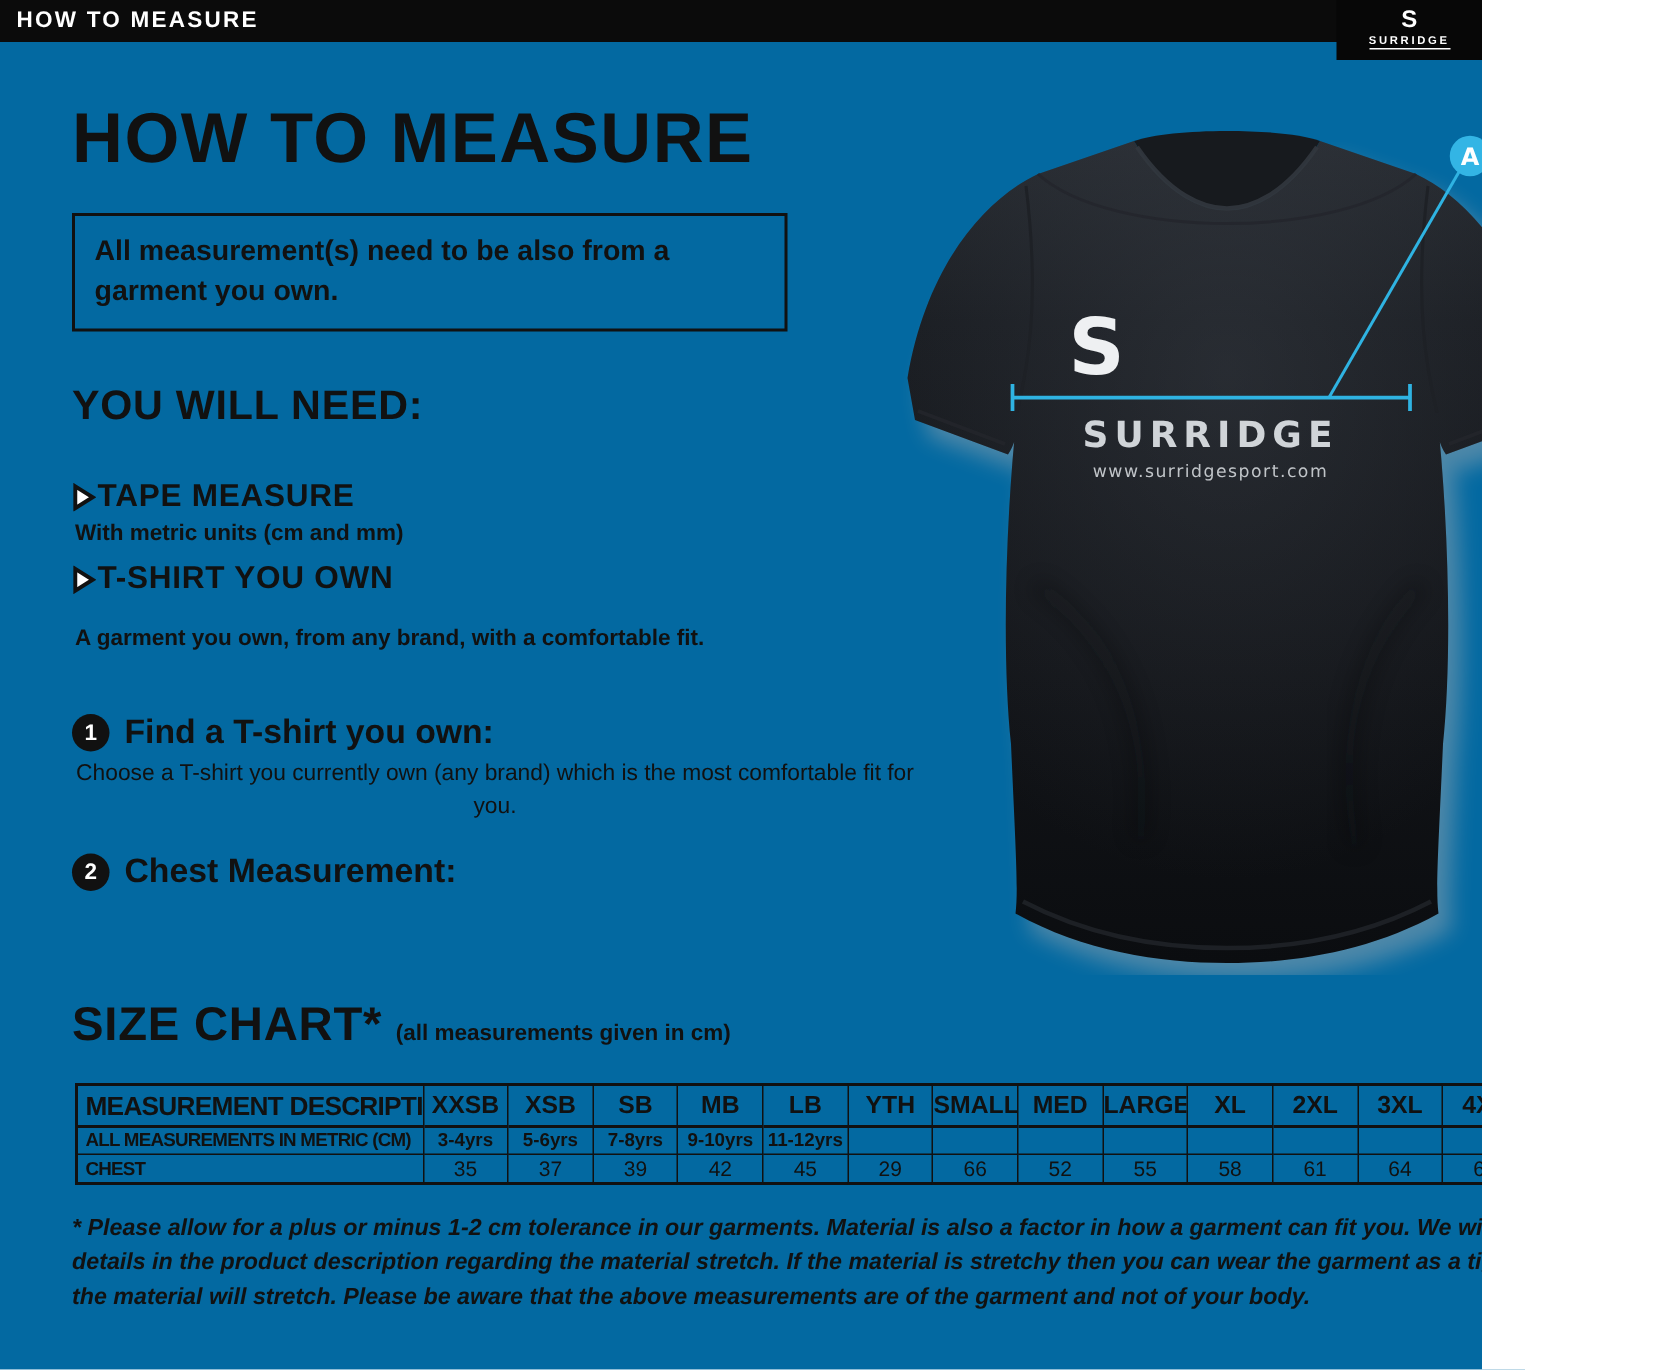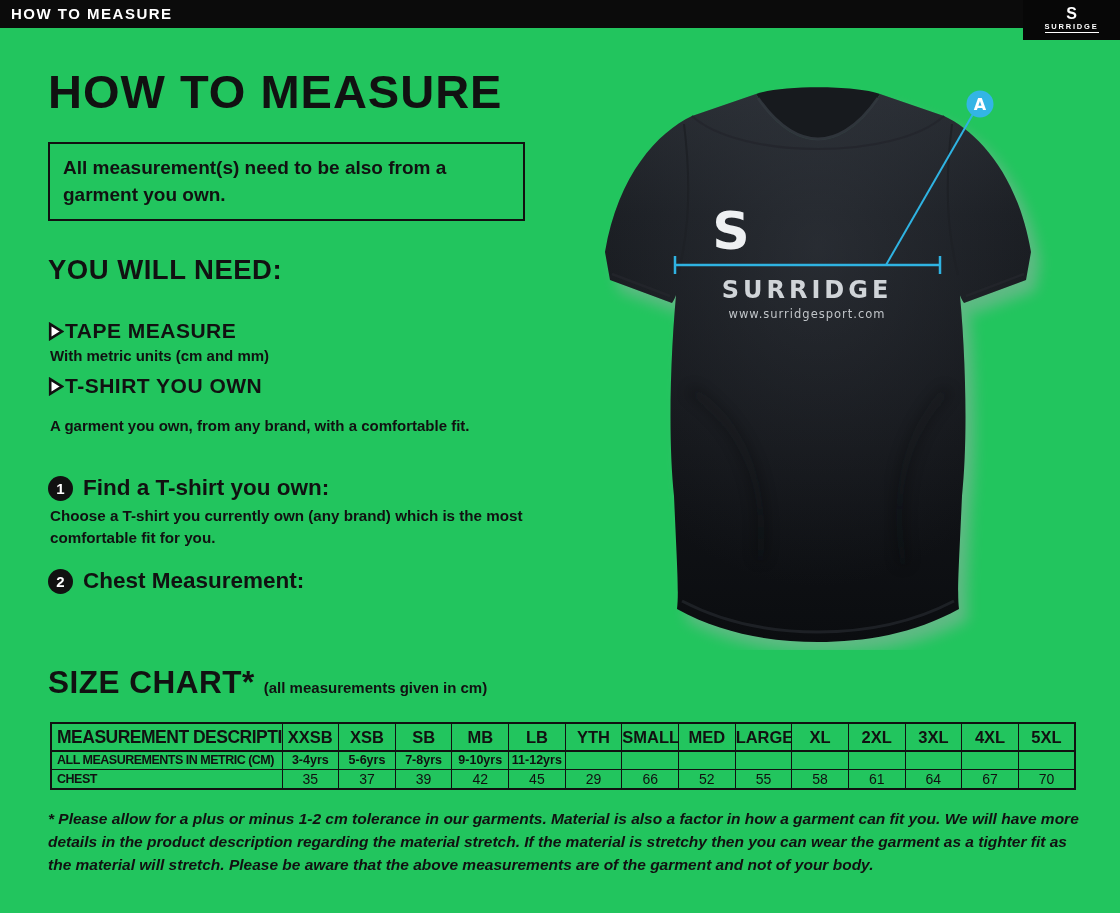--- a/index.html
+++ b/index.html
@@ -1,18 +1,18 @@
 <!DOCTYPE html>
 <html><head>
 <meta charset="utf-8">
 <style>
   * { margin:0; padding:0; box-sizing:border-box; }
   html,body { background:#ffffff; }
   body { font-family:"Liberation Sans","DejaVu Sans",sans-serif; color:#111; }
-  #canvas { position:relative; width:1120px; height:913px; background:#22c55e; overflow:hidden; }
+  #canvas { position:relative; width:988px; height:913px; background:#0369a1; overflow:hidden; }
 
   
   .topbar { position:absolute; left:0; top:0; width:1120px; height:28px; background:#0b0b0b; }
   .topbar-title { position:absolute; left:11px; top:0; line-height:28px; color:#fff;
                   font-size:15px; font-weight:700; letter-spacing:1.5px; }
   .logo-box { position:absolute; right:0; top:0; width:97px; height:40px; background:#070707;
               display:flex; flex-direction:column; align-items:center; justify-content:center; }
   .logo-s { color:#fff; font-size:16px; font-weight:900; line-height:14px; }
   .logo-word { color:#fff; font-size:7.5px; font-weight:700; letter-spacing:1.8px; margin-top:1px;
                border-bottom:1px solid #fff; padding-bottom:1px; }
@@ -31,21 +31,21 @@
   .need-desc { position:absolute; font-size:15px; font-weight:700; }
   .need-desc.d1 { left:50px; top:347px; }
   .need-desc.d2 { left:50px; top:417px; }
 
   .step-row { position:absolute; display:flex; align-items:center; gap:10px; }
   .step-row.s1 { left:48px; top:475px; }
   .step-row.s2 { left:48px; top:568px; }
   .step-num { width:25px; height:25px; border-radius:50%; background:#111; color:#fff;
               font-size:15px; font-weight:700; display:flex; align-items:center; justify-content:center; }
   .step-title { font-size:22.5px; font-weight:800; }
-  .step-desc { position:absolute; width:560px; font-size:15.2px; font-weight:700; line-height:1.47; }
+  .step-desc { position:absolute; width:560px; font-size:15.2px; font-weight:400; line-height:1.47;text-align:center; }
   .step-desc.sd1 { left:50px; top:505px; }
   .step-desc.sd2 { left:50px; top:597px; }
 
   .chart-heading-row { position:absolute; left:48px; top:664px; display:flex; align-items:baseline; gap:9px; }
   .chart-heading { font-size:31.5px; font-weight:900; letter-spacing:.5px; }
   .chart-subheading { font-size:15px; font-weight:700; }
 
   
   .size-table { position:absolute; left:50px; top:722px; width:1026px; border-collapse:collapse;
                 table-layout:fixed; border:2px solid #111; }

